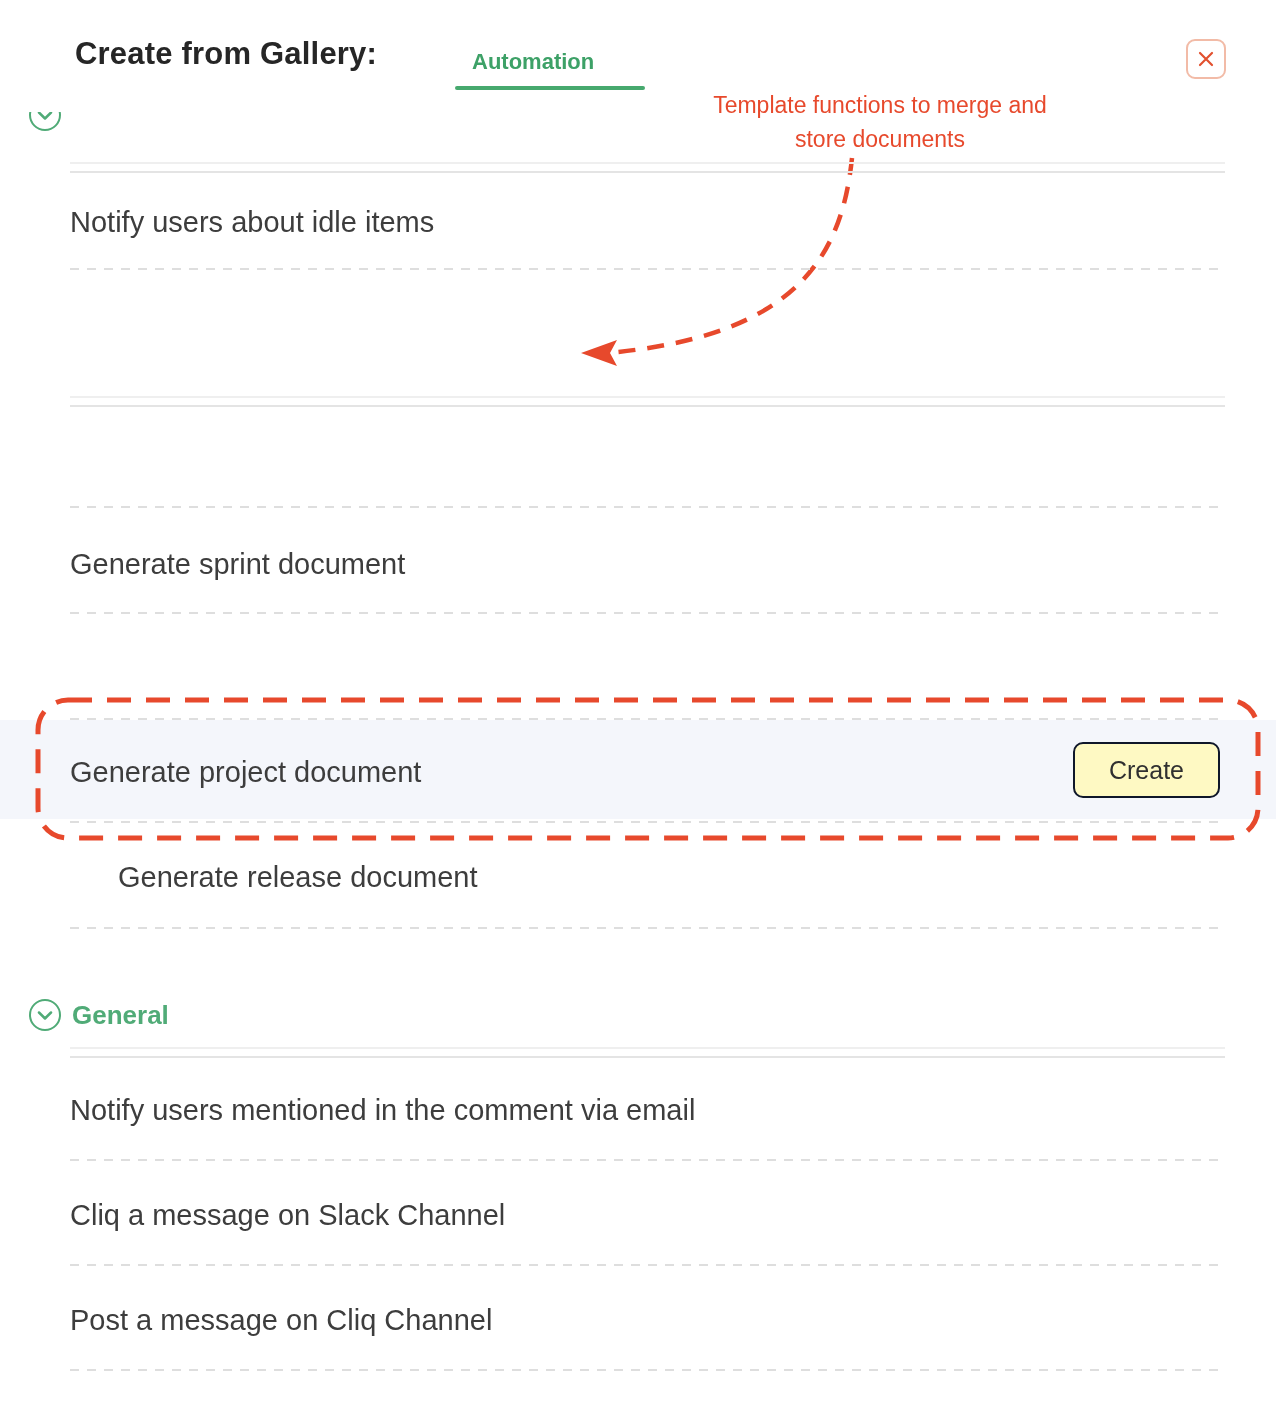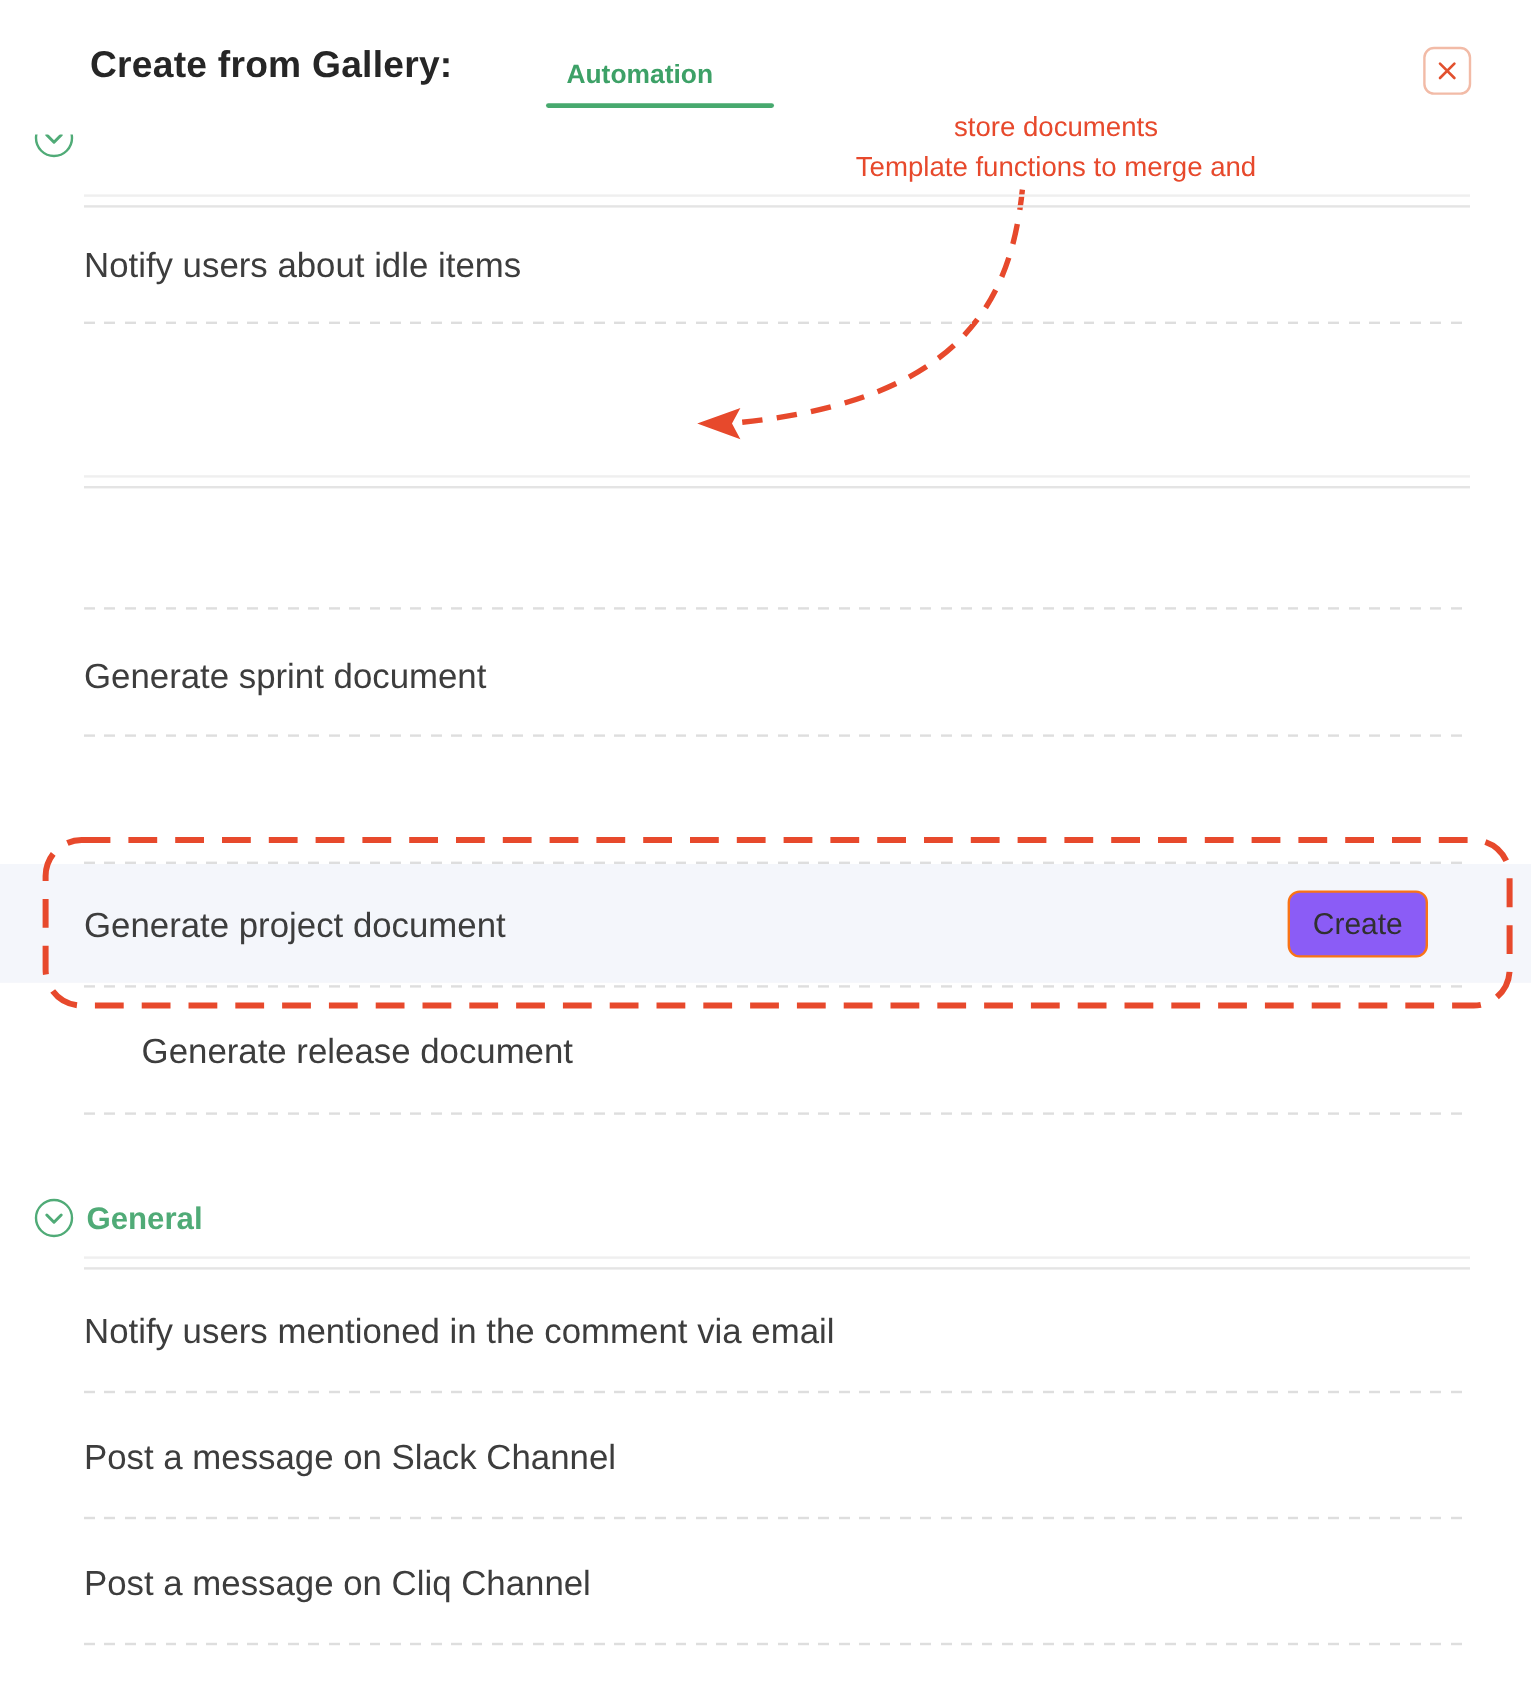--- a/index.html
+++ b/index.html
@@ -106,23 +106,23 @@
   }
 
   
   .row-highlight-bg {
     left: 0; top: 720px;
     width: 1276px; height: 99px;
     background: #f4f6fb;
   }
   .create-btn {
     left: 1073px; top: 742px;
-    width: 117px; height: 56px;
-    background: #8b5cf6;
-    border: 2px solid #f97316;
+    width: 147px; height: 56px;
+    background: #fef9c3;
+    border: 2px solid #0f172a;
     border-radius: 10px;
     font-family: "Liberation Sans", "DejaVu Sans", sans-serif;
     font-size: 25px;
     color: #303030;
     box-sizing: border-box;
     cursor: pointer;
   }
   svg { display: block; }
 </style>
 </head>
@@ -134,22 +134,22 @@
   <div class="abs tab">Automation</div>
   <div class="abs tab-underline"></div>
 
   <div class="abs close-btn">
     <svg width="20" height="20" viewBox="0 0 20 20">
       <path d="M4 4 L16 16 M16 4 L4 16" stroke="#e2512f" stroke-width="2.2" stroke-linecap="round" fill="none"></path>
     </svg>
   </div>
 
   <div class="abs annotation">
+    <div>Template functions to merge and</div>
     <div>store documents</div>
-    <div>Template functions to merge and</div>
   </div>
 
   <svg class="abs" style="left:555px; top:118px;" width="340" height="250" viewBox="0 0 340 250">
     <path d="M297,40 C287,135 245,218 52,235" fill="none" stroke="#e7492c" stroke-width="4.5" stroke-dasharray="17 12"></path>
     <polygon points="26,235 62,222 55,235 62,248" fill="#e7492c"></polygon>
   </svg>
 
   <div class="abs clipped-icon-wrap">
     <svg width="34" height="34" viewBox="0 0 34 34">
       <circle cx="17" cy="17" r="15" fill="none" stroke="#50ab77" stroke-width="2"></circle>
@@ -187,19 +187,19 @@
       <circle cx="17" cy="17" r="15" fill="none" stroke="#50ab77" stroke-width="2"></circle>
       <path d="M11 14.5 L17 20.5 L23 14.5" fill="none" stroke="#50ab77" stroke-width="2.5" stroke-linecap="round" stroke-linejoin="round"></path>
     </svg>
     <span class="section-title">General</span>
   </div>
   <div class="abs double-line" style="top:1047px;"></div>
 
   <div class="abs list-item" style="top:1094px;">Notify users mentioned in the comment via email</div>
   <div class="abs dashed-divider" style="top:1159px;"></div>
 
-  <div class="abs list-item" style="top:1199px;">Post a message on Slack Channel</div>
+  <div class="abs list-item" style="top:1199px;">Cliq a message on Slack Channel</div>
   <div class="abs dashed-divider" style="top:1264px;"></div>
 
   <div class="abs list-item" style="top:1304px;">Post a message on Cliq Channel</div>
   <div class="abs dashed-divider" style="top:1369px;"></div>
 
 </div>
 
 </body></html>

